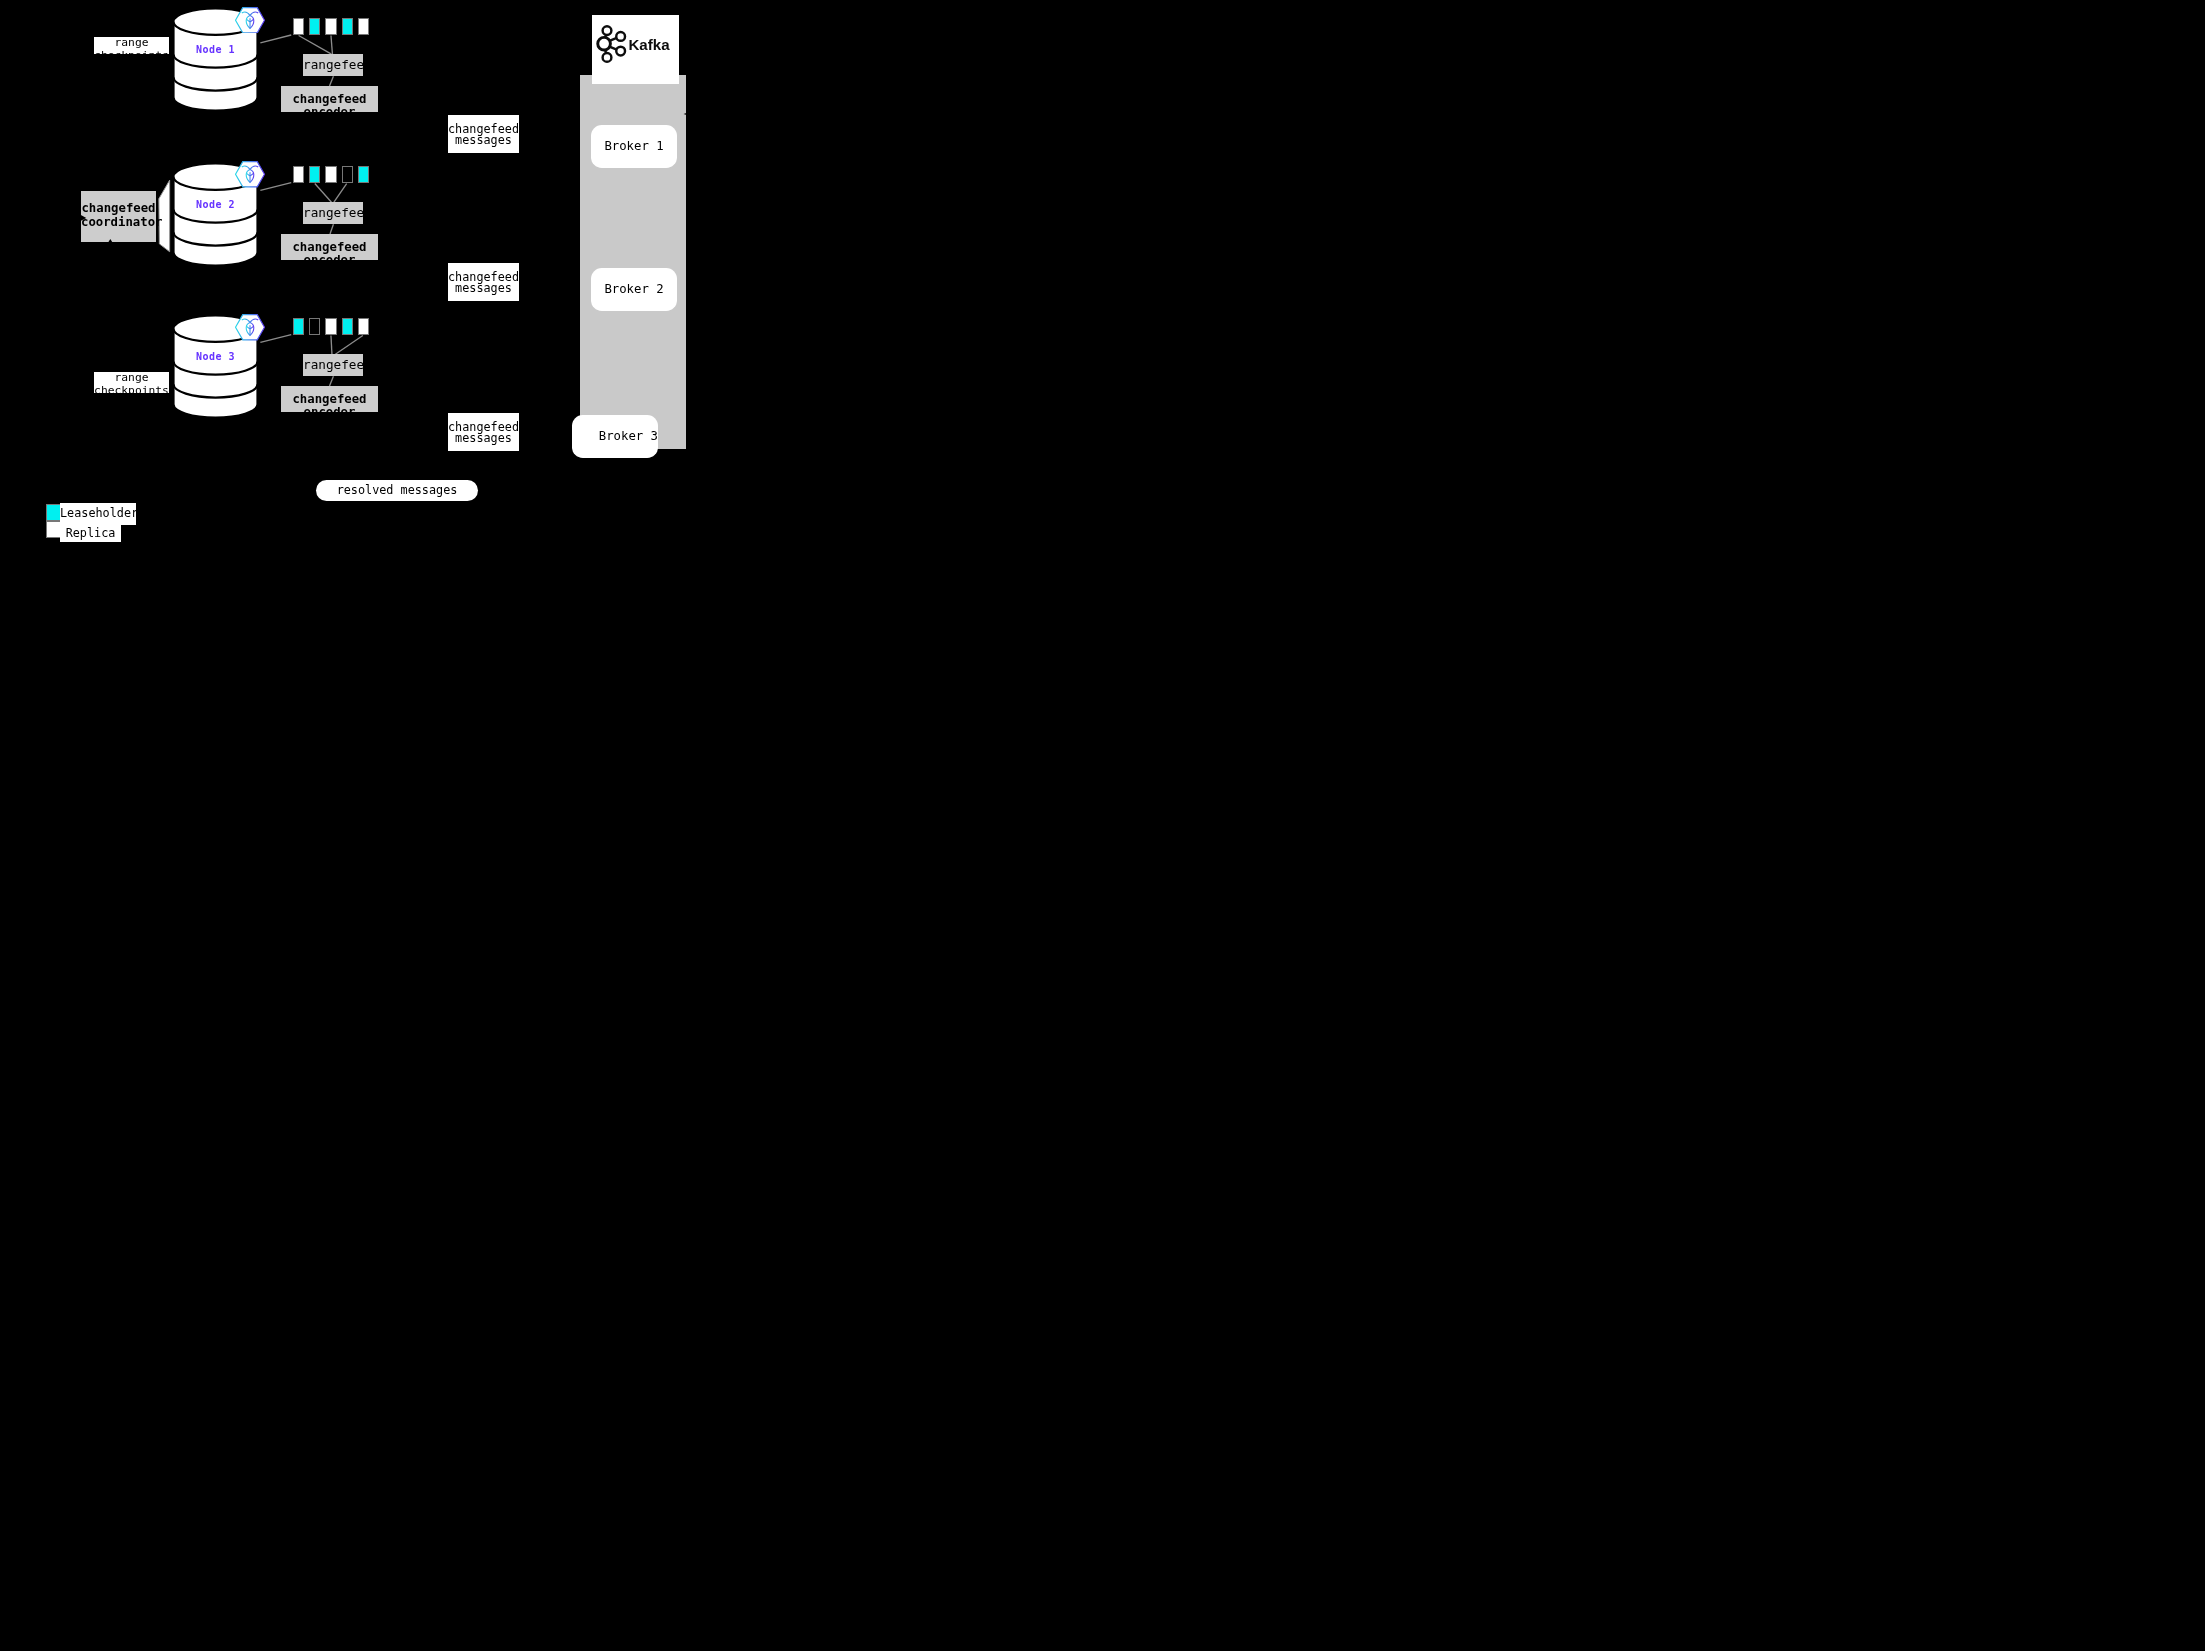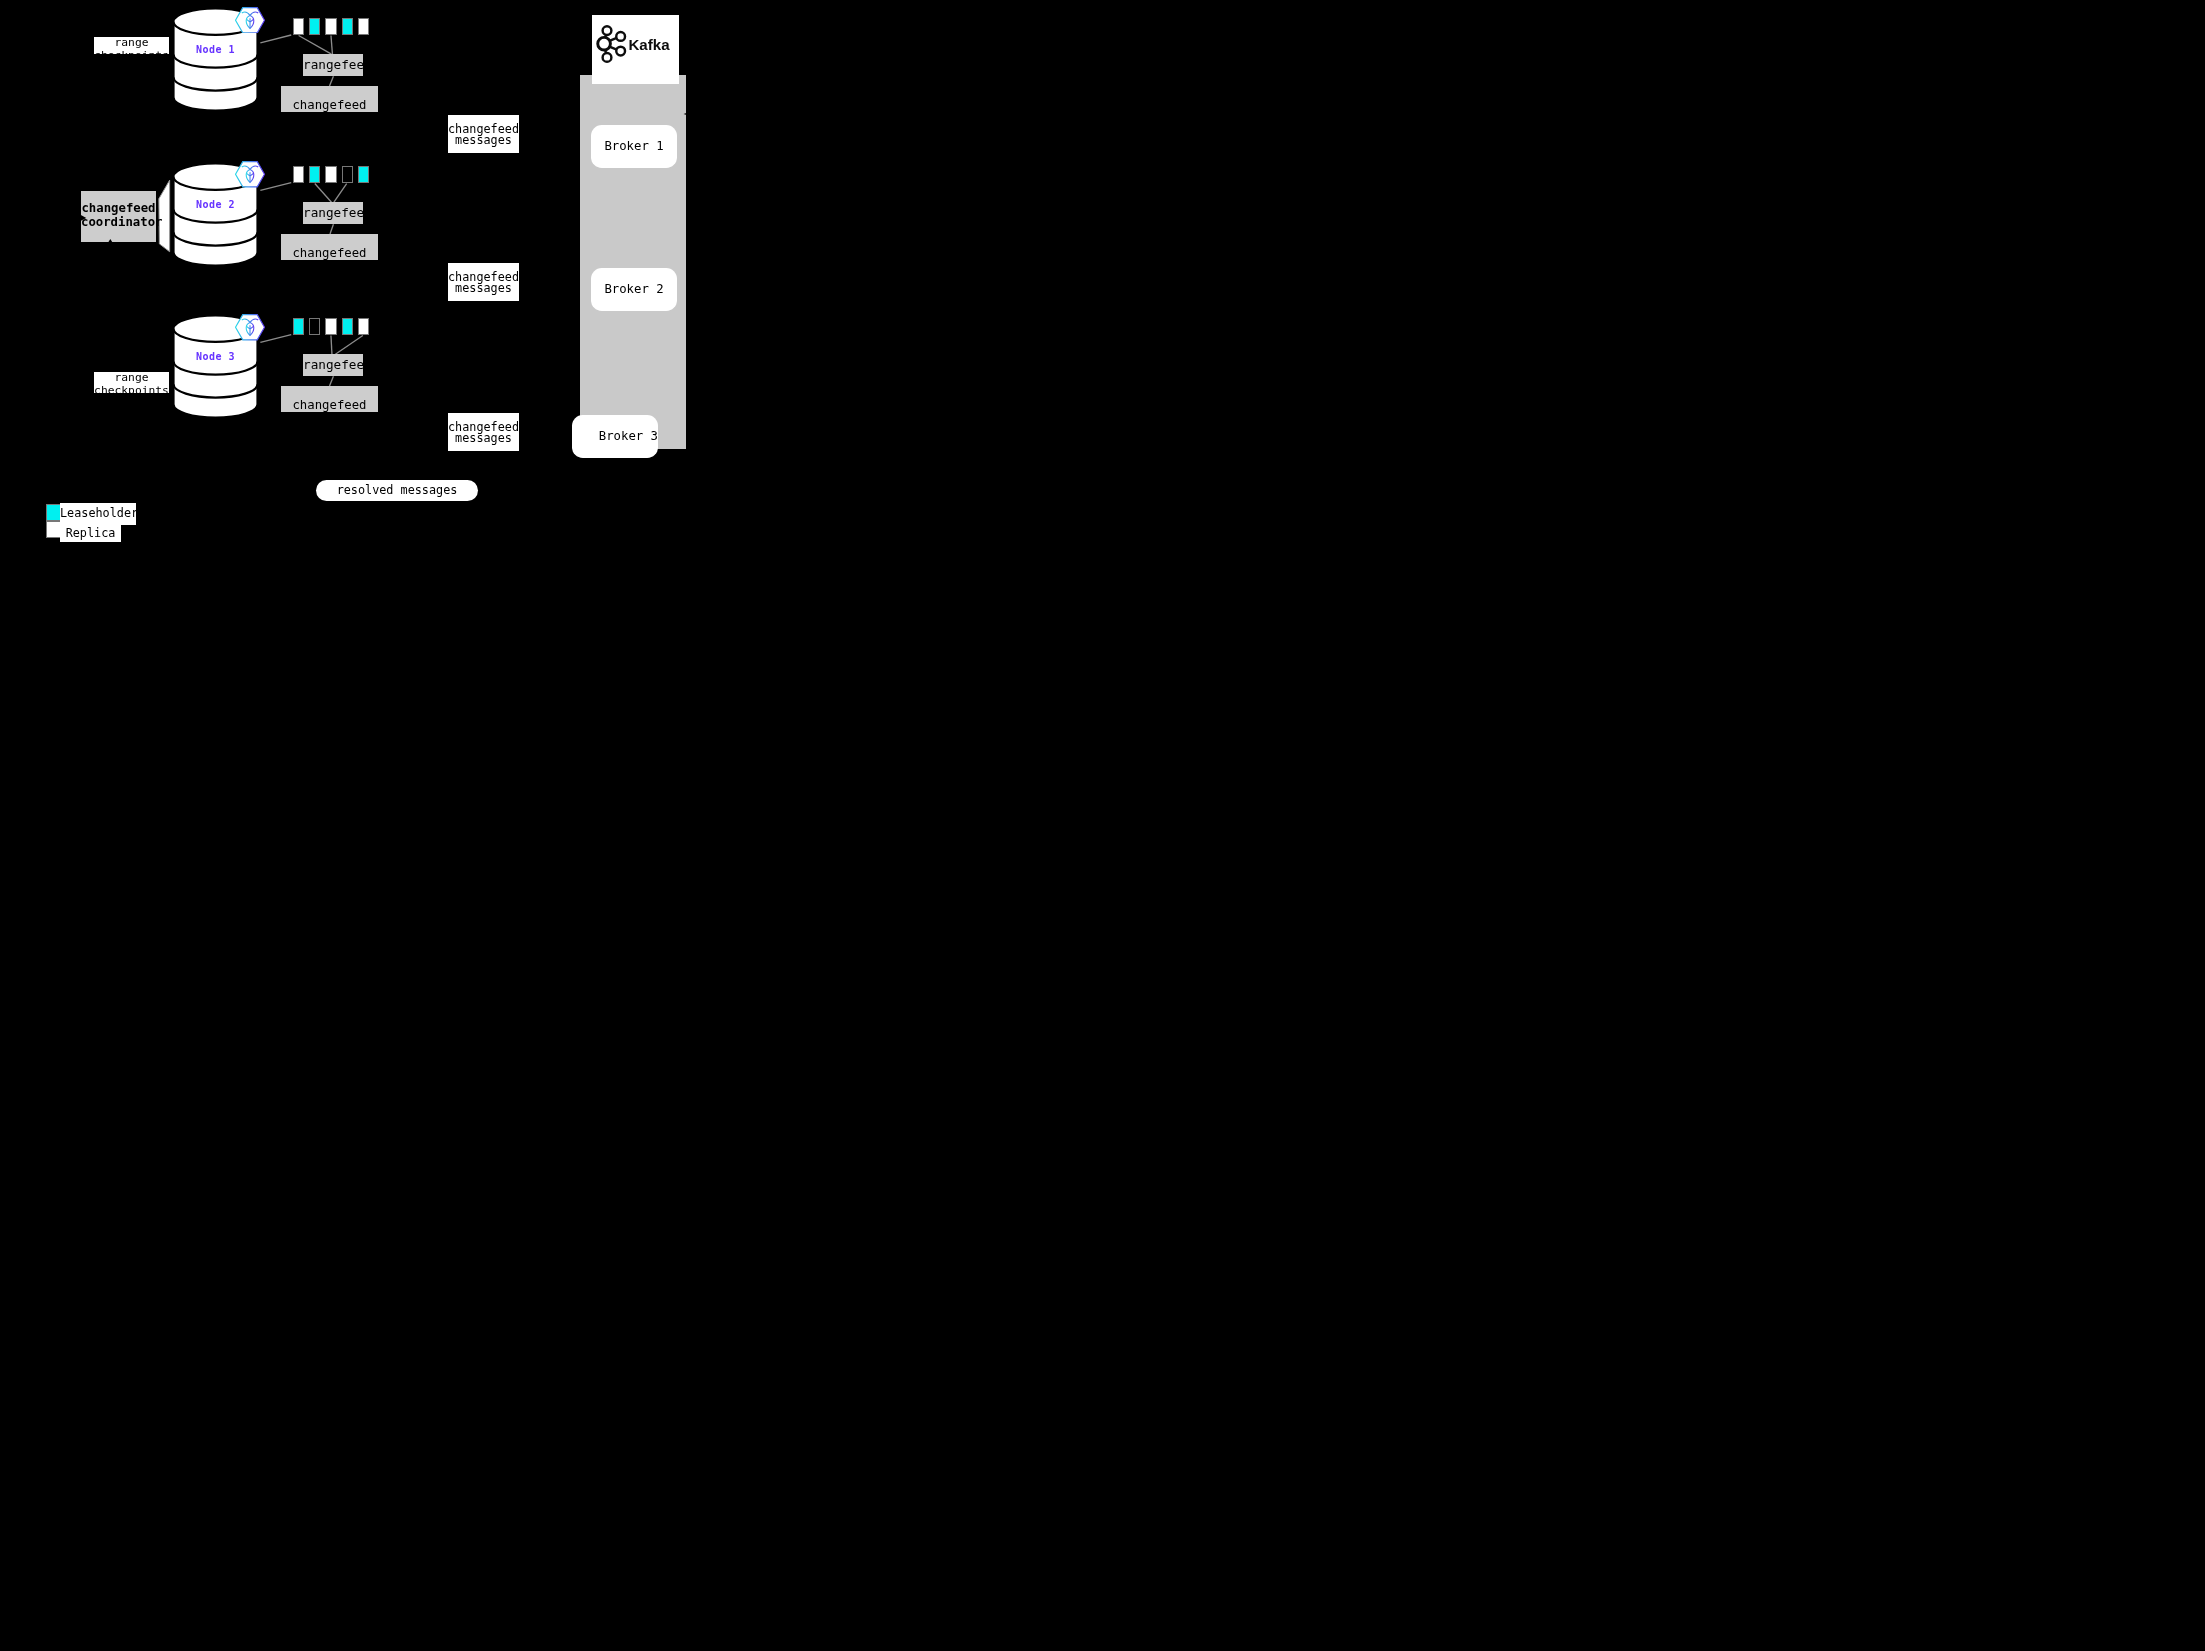--- a/index.html
+++ b/index.html
@@ -11,21 +11,21 @@
   
   .node-label{width:87px;text-align:center;font-weight:bold;font-size:10px;color:#6633FF;z-index:4;letter-spacing:0.5px;}
 
   
   .squares{display:flex;gap:4.9px;z-index:3;}
   .range-square{width:11.3px;height:17px;border:1.2px solid #777;box-sizing:border-box;}
 
   
   .gbox{background:#CDCDCD;color:#000;text-align:center;z-index:3;}
   .rangefeed{width:60px;height:22px;line-height:22px;font-size:12.7px;}
-  .encoder{width:97px;height:26px;font-size:12.3px;line-height:12.7px;padding-top:13px;box-sizing:border-box;}
+  .encoder{width:97px;height:26px;font-size:12.3px;line-height:12.7px;padding-top:7px;box-sizing:border-box;font-weight:bold;}
 
   
   .wlabel{background:#fff;color:#000;text-align:center;z-index:3;overflow:hidden;box-sizing:border-box;}
   .messages{width:71px;height:38px;font-size:11.8px;line-height:10.8px;padding-top:9px;}
   .checkpoints{width:75px;font-size:11.3px;line-height:12.7px;}
   .checkpoints.clip1{height:17px;}
   .checkpoints.clip3{height:20.6px;}
 
   .coordinator{width:75px;height:51px;background:#CDCDCD;color:#000;font-weight:bold;
                font-size:12.3px;line-height:13.7px;text-align:center;padding-top:11.3px;box-sizing:border-box;z-index:3;}

